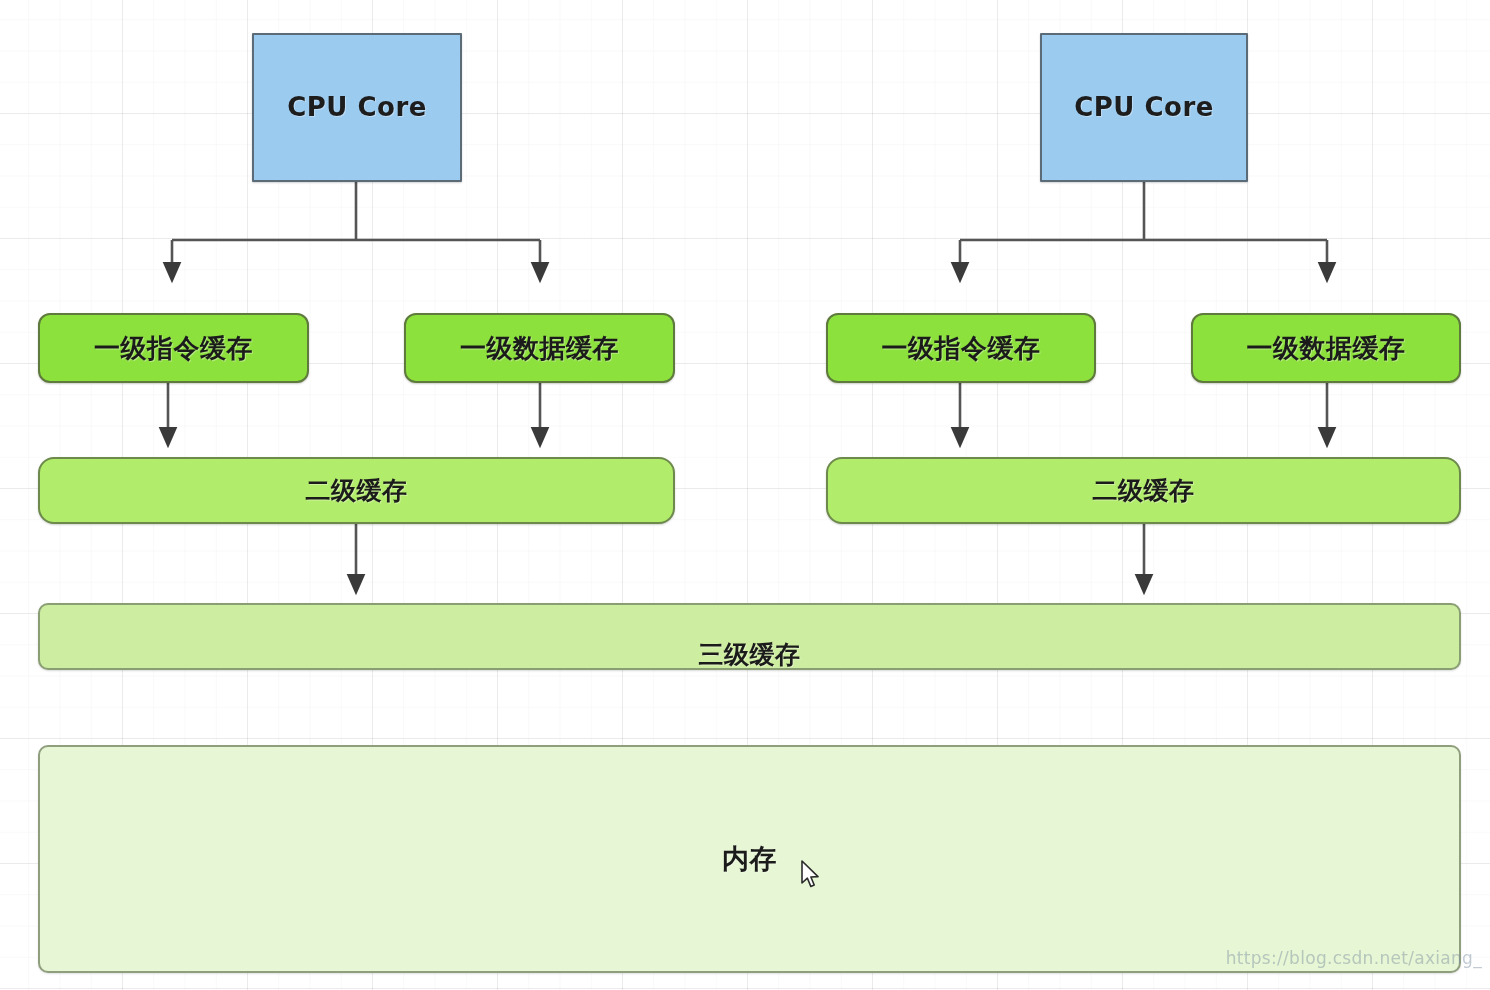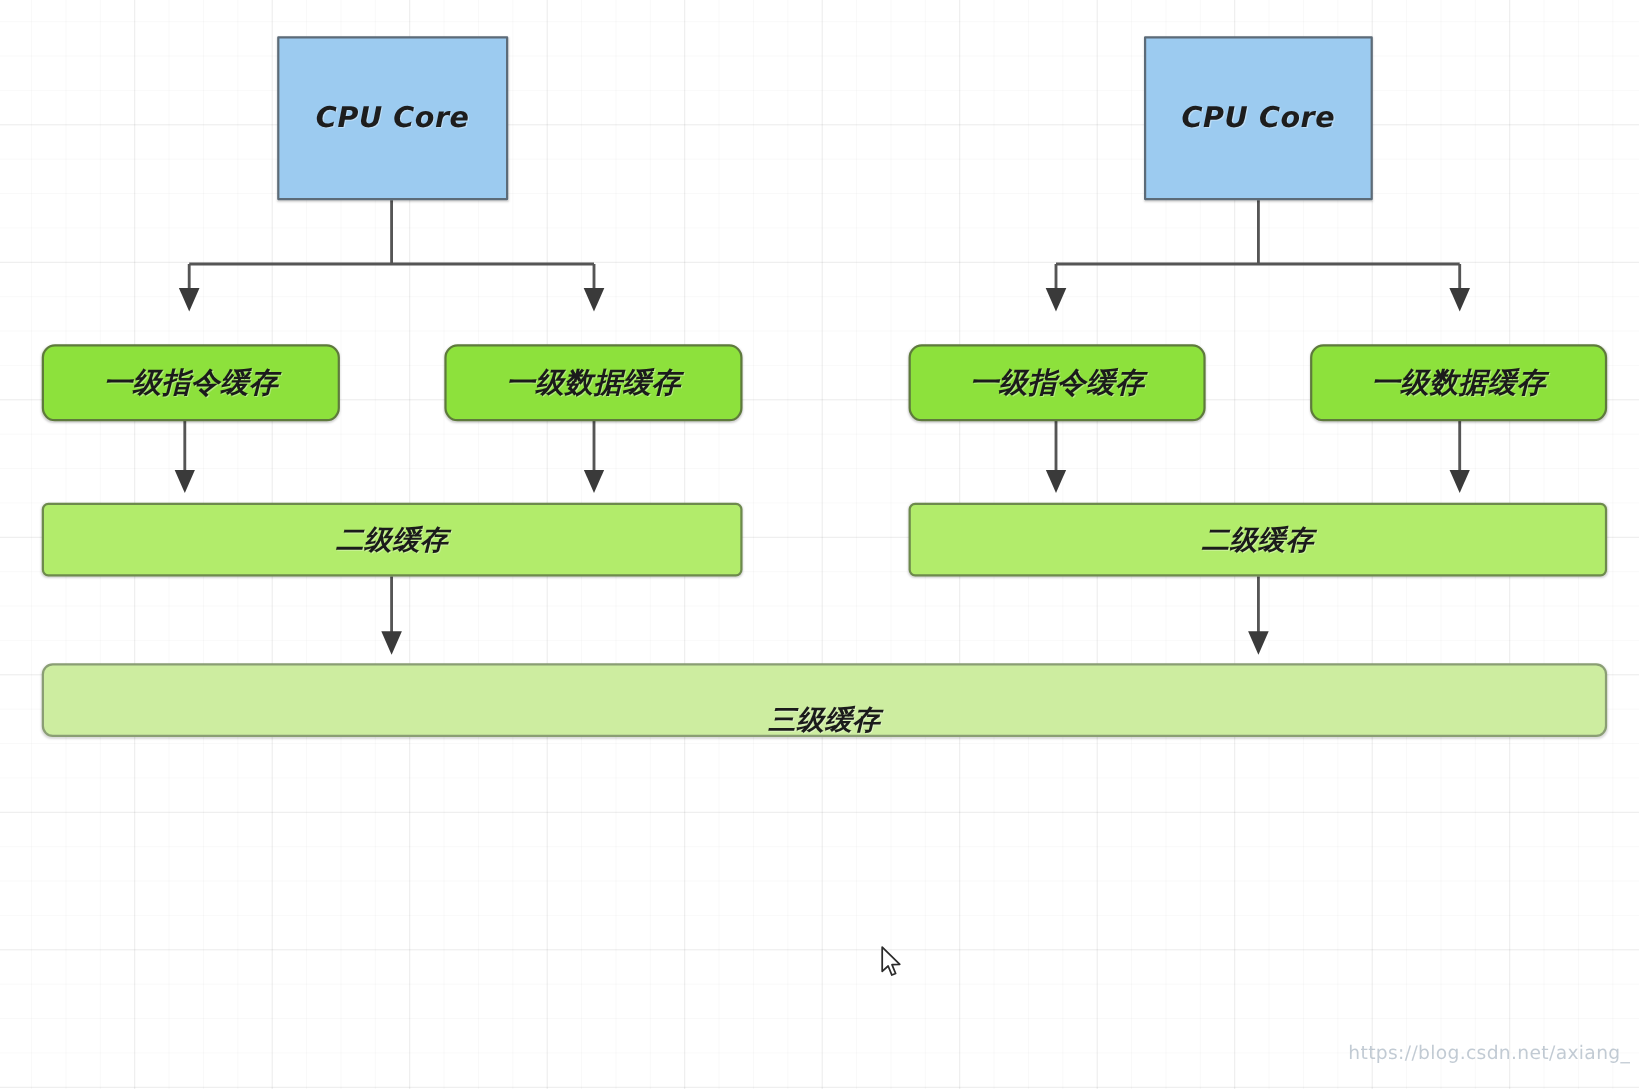--- a/index.html
+++ b/index.html
@@ -30,21 +30,20 @@
   .node {
     position: absolute;
     box-sizing: border-box;
     display: flex;
     align-items: center;
     justify-content: center;
     text-align: center;
   }
 
   .node-label {
-    font-style: italic;
     font-weight: bold;
     color: #1b1b1b;
     text-shadow: 1px 1px 0 rgba(255,255,255,0.35);
     letter-spacing: 0.5px;
     line-height: 1.1;
   }
 
   
   .cpu-box {
     background: #9ccbf0;
@@ -64,21 +63,21 @@
     border-radius: 12px;
     box-shadow: 0 1px 2px rgba(0,0,0,0.2);
     margin-top: 16px;
   }
   .l1-box .node-label { font-size: 26px; }
 
   
   .l2-box {
     background: #b2ec6b;
     border: 2px solid #6d8a4c;
-    border-radius: 6px;
+    border-radius: 16px;
     box-shadow: 0 1px 2px rgba(0,0,0,0.18);
   }
   .l2-box .node-label { font-size: 25px; }
 
   
   .l3-box {
     background: #cdeda0;
     border: 2px solid #8a9e74;
     border-radius: 10px;
     box-shadow: 0 1px 2px rgba(0,0,0,0.15);
@@ -202,20 +201,23 @@
   </div>
 
   <div class="node l2-box" style="left:826px; top:457px; width:635px; height:67px;">
     <span class="node-label">二级缓存</span>
   </div>
 
   <div class="node l3-box" style="left:38px; top:603px; width:1423px; height:67px;">
     <span class="node-label">三级缓存</span>
   </div>
 
+  <div class="node mem-box" style="left:38px; top:745px; width:1423px; height:228px;">
+    <span class="node-label">内存</span>
+  </div>
 
   <svg class="cursor" viewBox="0 0 22 30" style="left: 800px; top: 860px;">
     <path d="M2,1 L2,23 L7.4,18.2 L10.8,26.4 L14.2,25 L10.9,17 L18,16.6 Z" fill="#ffffff" stroke="#2b2b2b" stroke-width="1.6" stroke-linejoin="round"></path>
   </svg>
 
   <div class="watermark">https://blog.csdn.net/axiang_</div>
 
 </div>
 
 </body></html>

